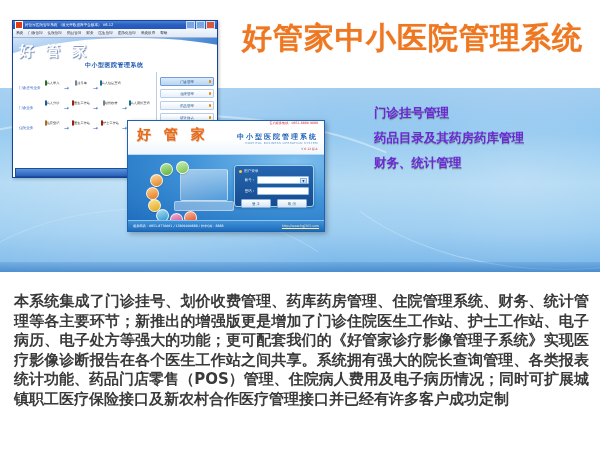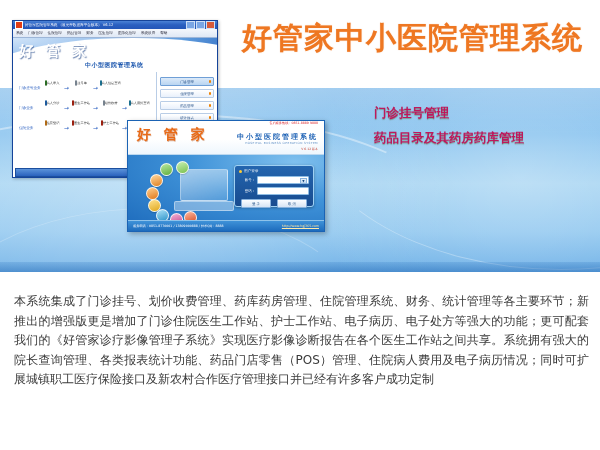--- a/index.html
+++ b/index.html
@@ -71,35 +71,36 @@
 
   
   #feature-list {
     position: absolute;
     left: 374px; top: 100px;
     width: 226px;
   }
   #feature-list .feature-item {
     font-size: 12.5px;
     font-weight: bold;
-    color: #be185d;
+    color: #6d28d9;
     line-height: 25px;
     white-space: nowrap;
     text-shadow: 0 1px 1px rgba(70,110,40,.45);
   }
 
   
   #description {
     position: absolute;
     left: 14px; top: 292px;
     width: 575px;
-    font-size: 12px;
+    font-size: 15px;
     line-height: 19.5px;
     color: #3a3a3a;
     text-align: justify;
+    font-weight: bold;
   }
 
   
   #win-main {
     position: absolute;
     left: 12px; top: 20px;
     width: 204px; height: 156px;
     background: #ffffff;
     border: 1px solid #15449a;
     box-shadow: 1px 1px 3px rgba(0,0,0,.25);
@@ -384,20 +385,21 @@
   <div class="arc a4"></div>
   <div class="topglow"></div>
   <div class="botline"></div>
 </div>
 
 <div id="page-title">好管家中小医院管理系统</div>
 
 <div id="feature-list">
   <div class="feature-item">门诊挂号管理</div>
   <div class="feature-item">药品目录及其药房药库管理</div>
+  <div class="feature-item">财务、统计管理</div>
 </div>
 
 <div id="description">本系统集成了门诊挂号、划价收费管理、药库药房管理、住院管理系统、财务、统计管理等各主要环节；新推出的增强版更是增加了门诊住院医生工作站、护士工作站、电子病历、电子处方等强大的功能；更可配套我们的《好管家诊疗影像管理子系统》实现医疗影像诊断报告在各个医生工作站之间共享。系统拥有强大的院长查询管理、各类报表统计功能、药品门店零售（POS）管理、住院病人费用及电子病历情况；同时可扩展城镇职工医疗保险接口及新农村合作医疗管理接口并已经有许多客户成功定制</div>
 
 <div id="win-main">
 
   <div class="titlebar">
     <span class="app-ico"></span>
     <span class="t-text">好管家医院管理系统 （最完整数据库平台版本） V6.12</span>
     <span class="wbtns">

